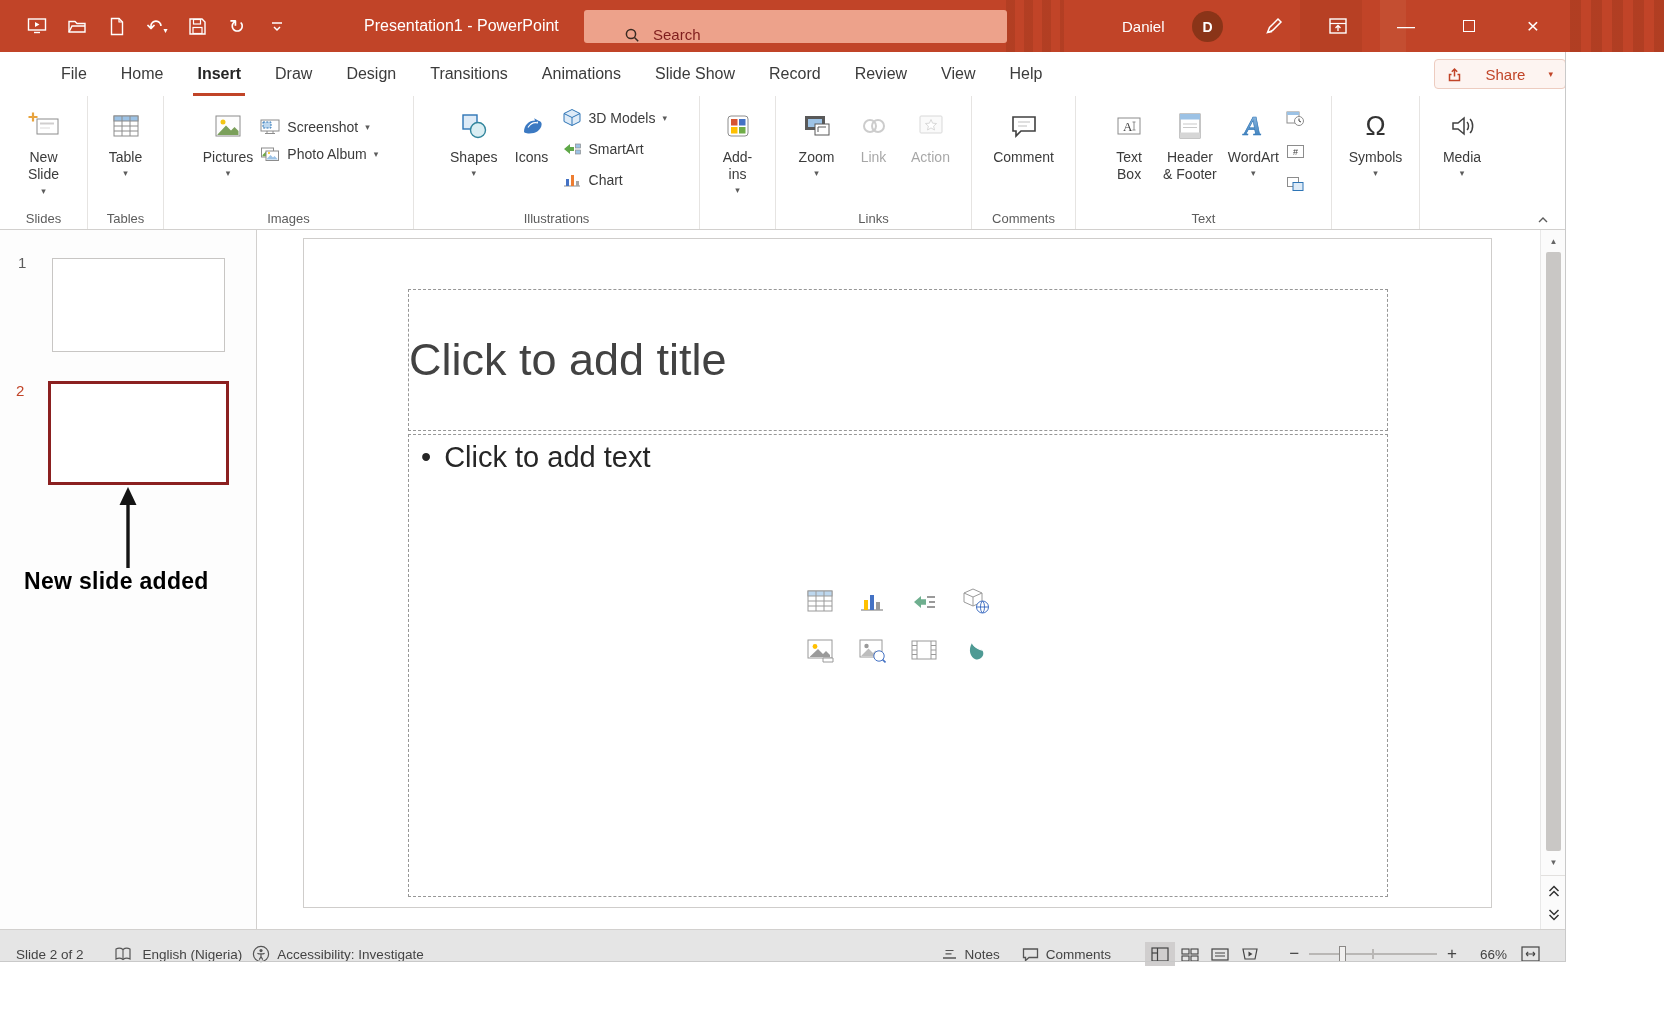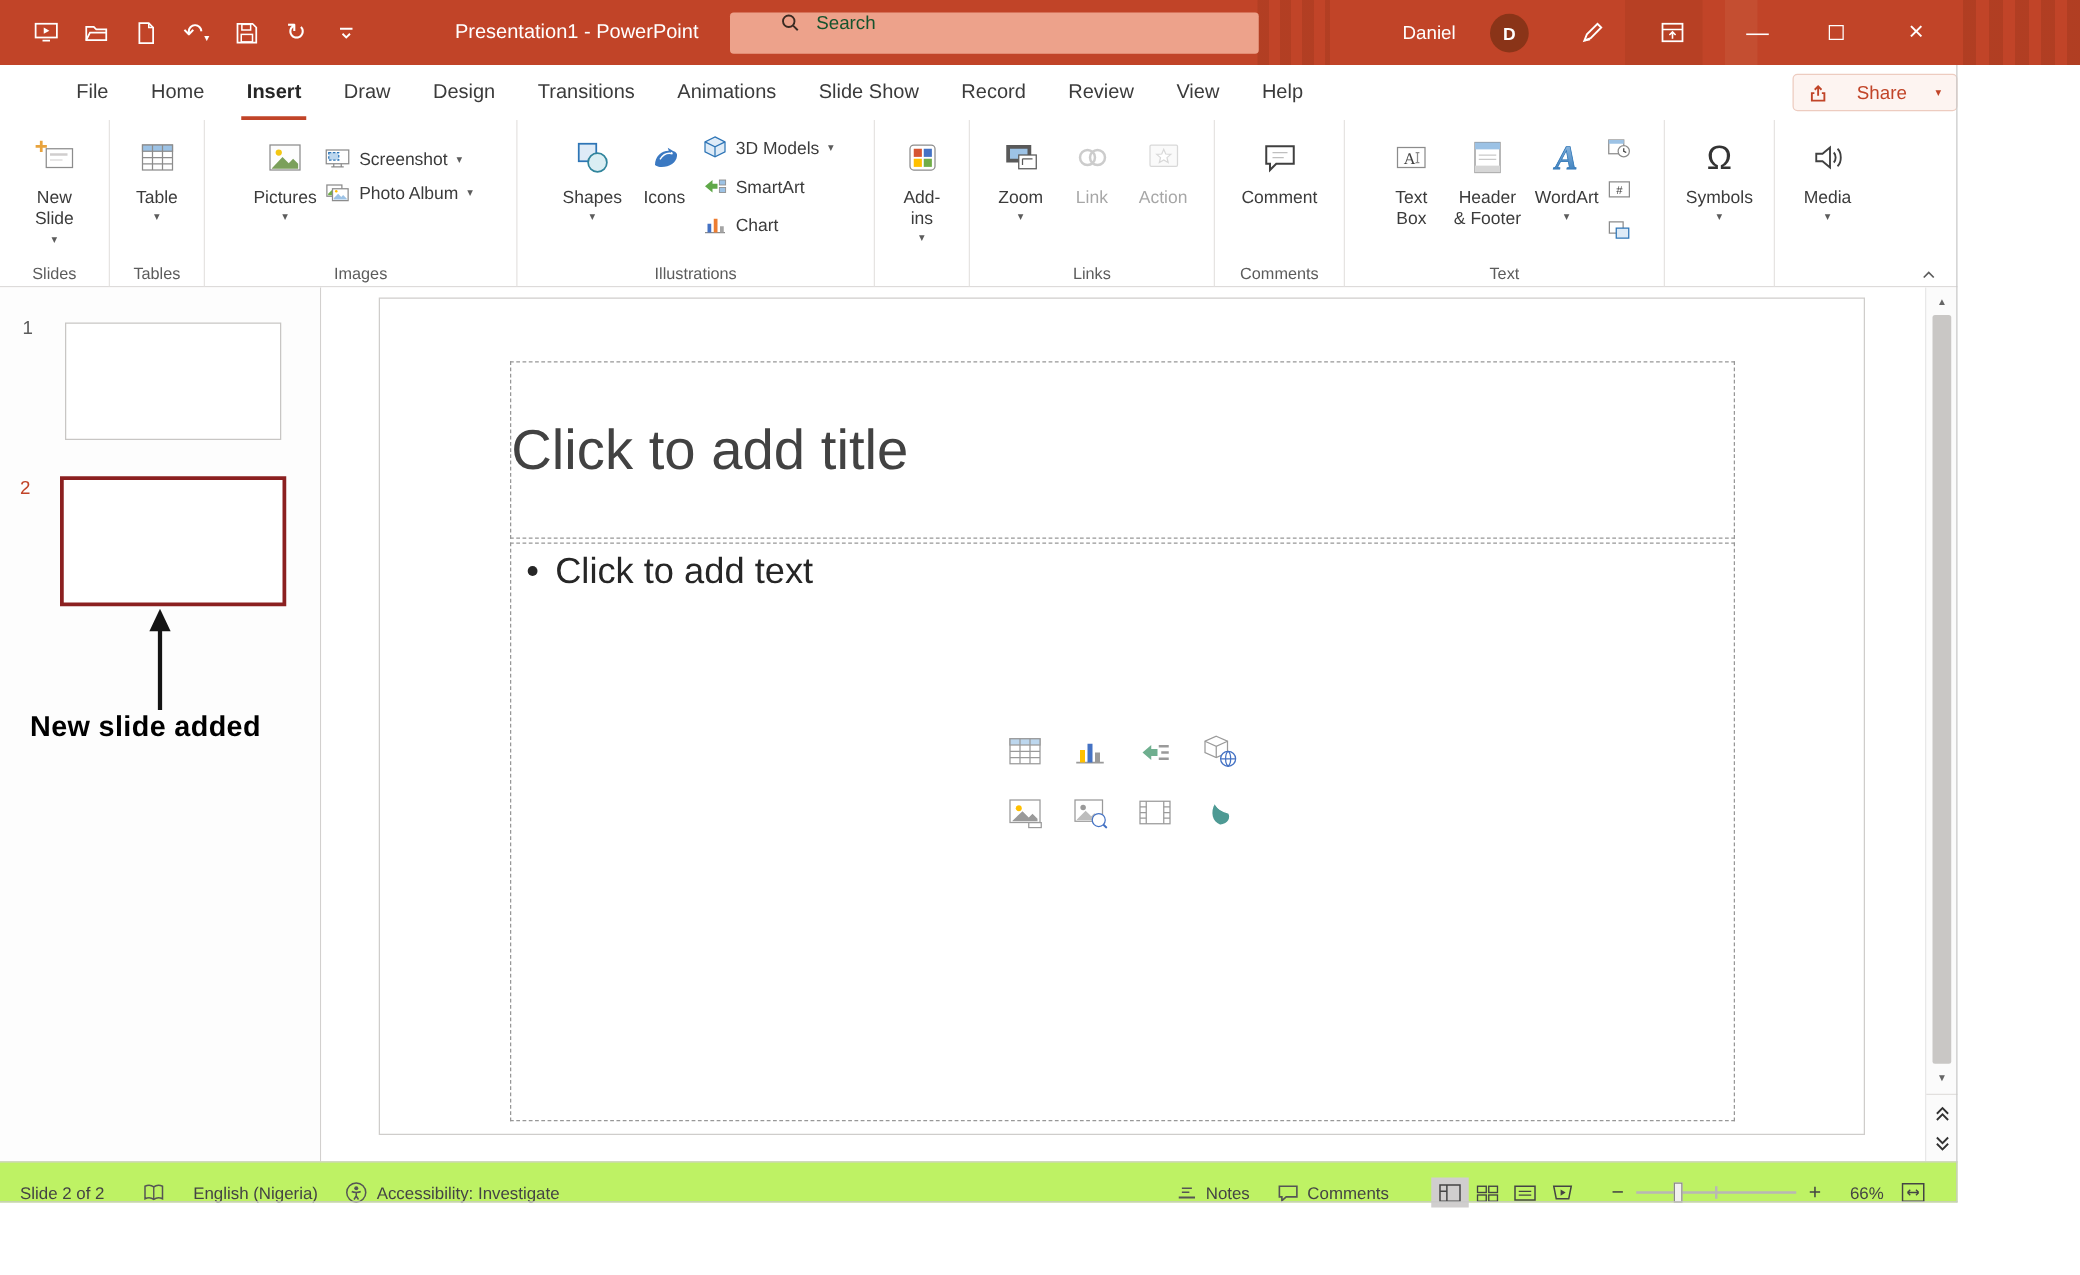--- a/index.html
+++ b/index.html
@@ -11,21 +11,21 @@
   .titlebar { position:absolute; left:0; top:0; width:1664px; height:52px; background:#C14428; color:#fff; z-index:6; }
   .decor { position:absolute; top:0; height:52px; pointer-events:none; }
   .d1 { left:1006px; width:58px; background:repeating-linear-gradient(90deg,#A63A1F 0 9px, rgba(0,0,0,0) 9px 18px); opacity:.55; }
   .d2 { left:1300px; width:62px; background:#AD3C20; opacity:.5; }
   .d3 { left:1570px; width:94px; background:repeating-linear-gradient(90deg,#A63A1F 0 11px, rgba(0,0,0,0) 11px 21px); opacity:.6; }
   .d4 { left:1380px; width:26px; background:#D06A4C; opacity:.25; }
   .qat { position:absolute; left:20px; top:0; height:52px; display:flex; align-items:center; gap:6px; z-index:2; }
   .qbtn { width:34px; height:34px; display:flex; align-items:center; justify-content:center; font-size:19px; color:#fff; cursor:default; }
   .tiny-chev { font-size:8px; margin-left:1px; margin-top:8px; }
   .doc-title { position:absolute; left:364px; top:0; height:52px; display:flex; align-items:center; font-size:16px; z-index:2; }
-  .searchbox { position:absolute; left:584px; top:10px; width:423px; height:33px; background:#EDA28B; border-radius:3px; display:flex; align-items:flex-start; padding-left:40px; gap:13px; color:#14532d; font-size:15px; z-index:2; }
+  .searchbox { position:absolute; left:584px; top:10px; width:423px; height:33px; background:#EDA28B; border-radius:3px; display:flex; align-items:flex-end; padding-left:40px; gap:13px; color:#7f1d1d; font-size:15px; z-index:2; }
   .user-name { position:absolute; left:1122px; top:0; height:52px; display:flex; align-items:center; font-size:15px; z-index:2; }
   .avatar { position:absolute; left:1192px; top:11px; width:31px; height:31px; border-radius:50%; background:#8A3418; color:#fff; display:flex; align-items:center; justify-content:center; font-size:14px; font-weight:bold; z-index:2; }
   .tb-ic { position:absolute; top:0; height:52px; width:44px; display:flex; align-items:center; justify-content:center; z-index:2; }
   .pen-pos { left:1252px; } .ribopt-pos { left:1316px; }
   .wbtn { position:absolute; top:0; height:52px; display:flex; align-items:center; justify-content:center; color:#fff; z-index:2; font-size:18px; }
   .minb { left:1374px; width:64px; } .maxb { left:1438px; width:62px; } .closeb { left:1500px; width:66px; font-size:21px; }
   .maxbox { width:12px; height:12px; border:1.4px solid #fff; display:inline-block; }
 
   
   .win-edge-r { position:absolute; left:1565px; top:52px; width:1px; height:910px; background:#C9C9C9; z-index:5; }
@@ -76,31 +76,31 @@
   .ph-grid { position:absolute; left:50%; top:150px; transform:translateX(-50%); display:grid; grid-template-columns:repeat(4,40px); gap:17px 12px; justify-items:center; }
   .ph-ic { width:36px; height:32px; display:flex; align-items:center; justify-content:center; }
 
   .vscroll { width:26px; border-left:1px solid #E8E8E8; background:#FBFBFB; display:flex; flex-direction:column; align-items:center; padding:2px 0 8px; flex:0 0 auto; }
   .sb-arrow { height:18px; width:100%; display:flex; align-items:center; justify-content:center; font-size:8px; color:#666; }
   .sb-track { flex:1; width:100%; position:relative; }
   .sb-thumb { position:absolute; left:5px; right:5px; top:2px; bottom:2px; background:#C9C7C5; border-radius:2px; }
   .sb-nav { width:100%; display:flex; flex-direction:column; align-items:center; gap:10px; padding-top:9px; margin-top:4px; border-top:1px solid #E2E0DE; }
 
   
-  .statusbar { position:absolute; left:0; top:929px; width:1566px; height:33px; background:#bef264; border-top:1px solid #D2D0CE; display:flex; align-items:center; font-size:13.5px; color:#444; padding:16px 26px 0 16px; }
+  .statusbar { position:absolute; left:0; top:929px; width:1566px; height:33px; background:#e5e5e5; border-top:1px solid #D2D0CE; display:flex; align-items:center; font-size:13.5px; color:#444; padding:16px 26px 0 16px; }
   .st-item { display:flex; align-items:center; gap:7px; }
   .st-right { margin-left:auto; display:flex; align-items:center; }
   .viewbtn { width:30px; height:24px; display:flex; align-items:center; justify-content:center; }
   .viewbtn.active { background:#D0CECE; }
   .zoom-slider { width:128px; height:16px; position:relative; margin:0 10px; }
   .zs-track { position:absolute; left:0; right:0; top:7px; height:2px; background:#B9B7B5; }
   .zs-tick { position:absolute; left:63px; top:3px; width:2px; height:10px; background:#B9B7B5; }
   .zs-handle { position:absolute; left:30px; top:0; width:7px; height:16px; background:#F1F0EF; border:1px solid #8A8886; }
   .zoom-pct { width:38px; text-align:right; margin-right:14px; }
-  .mlg { margin-left:22px; } .mxl { margin-left:30px; }
+  .mlg { margin-left:10px; } .mxl { margin-left:30px; }
 </style>
 </head>
 <body>
 
 <div class="titlebar">
   <div class="decor d1"></div>
   <div class="decor d2"></div>
   <div class="decor d3"></div>
   <div class="decor d4"></div>
 

